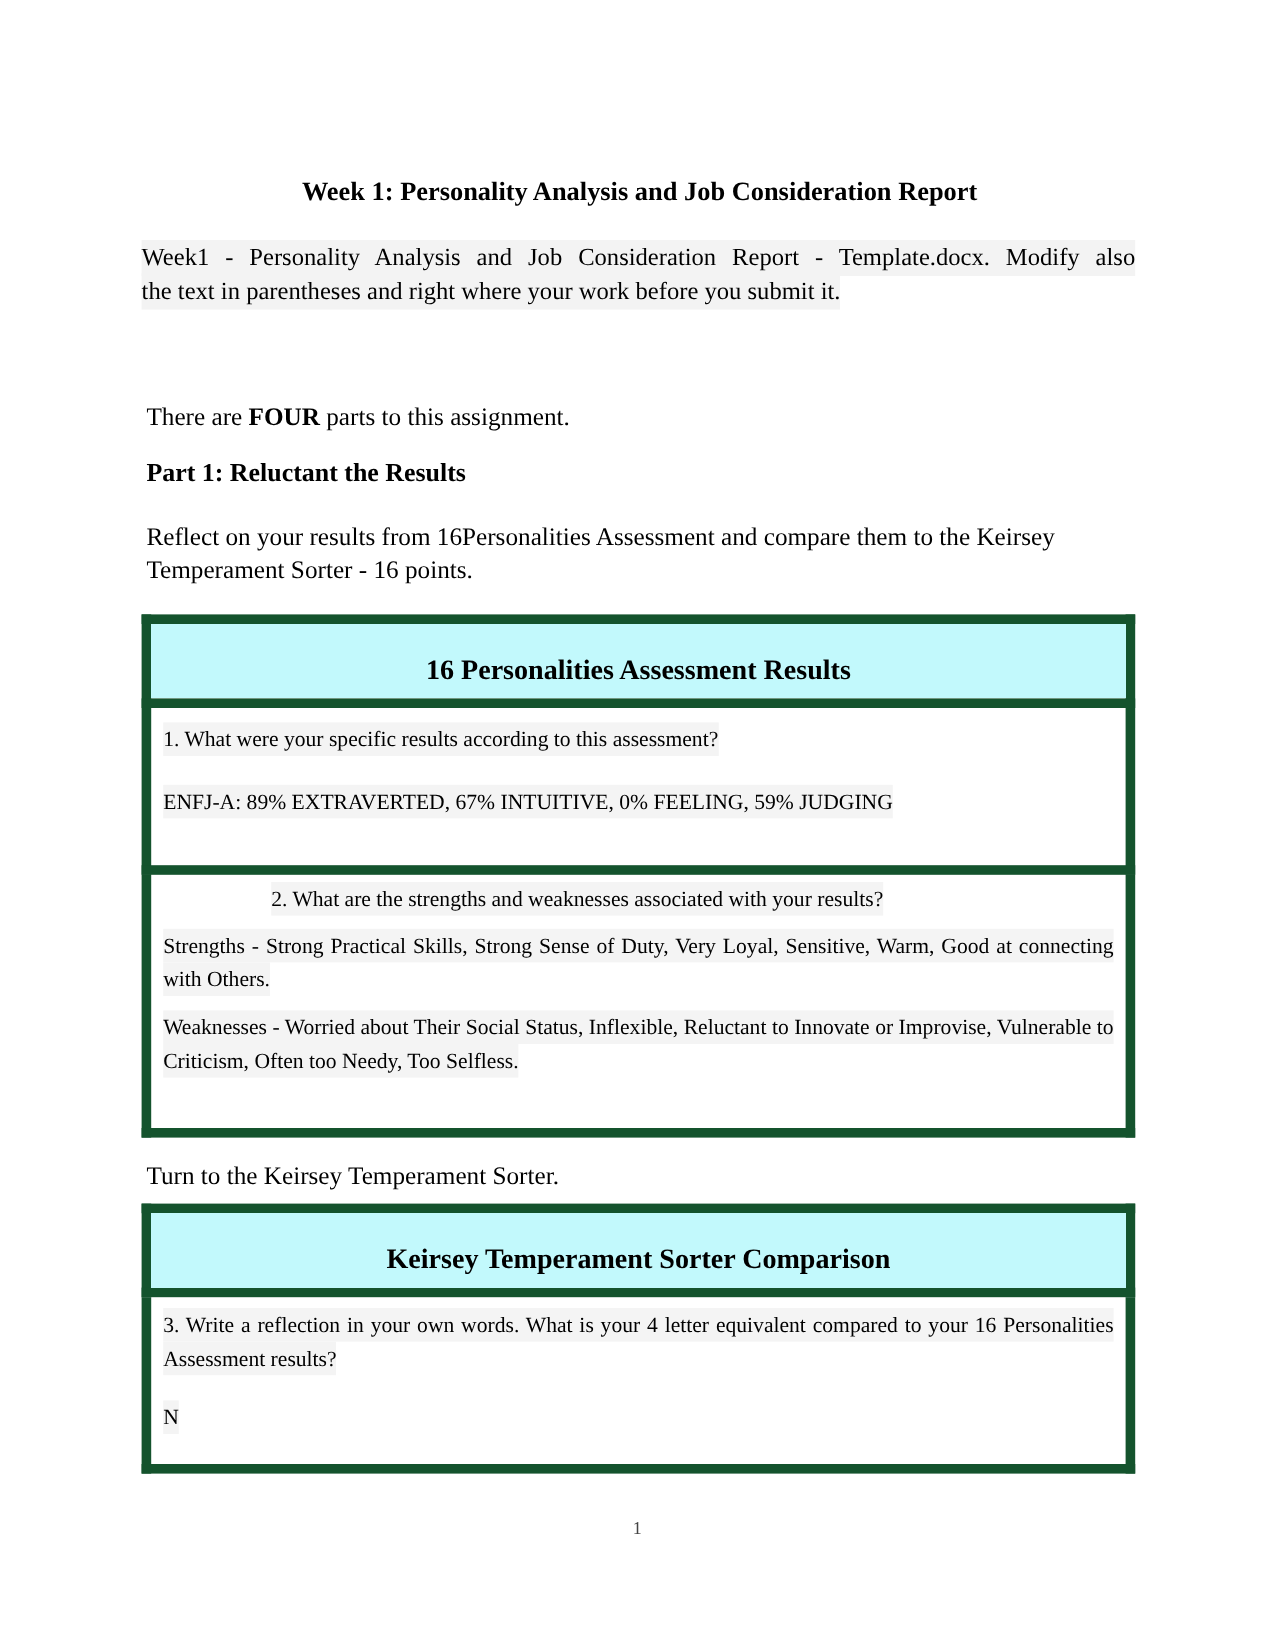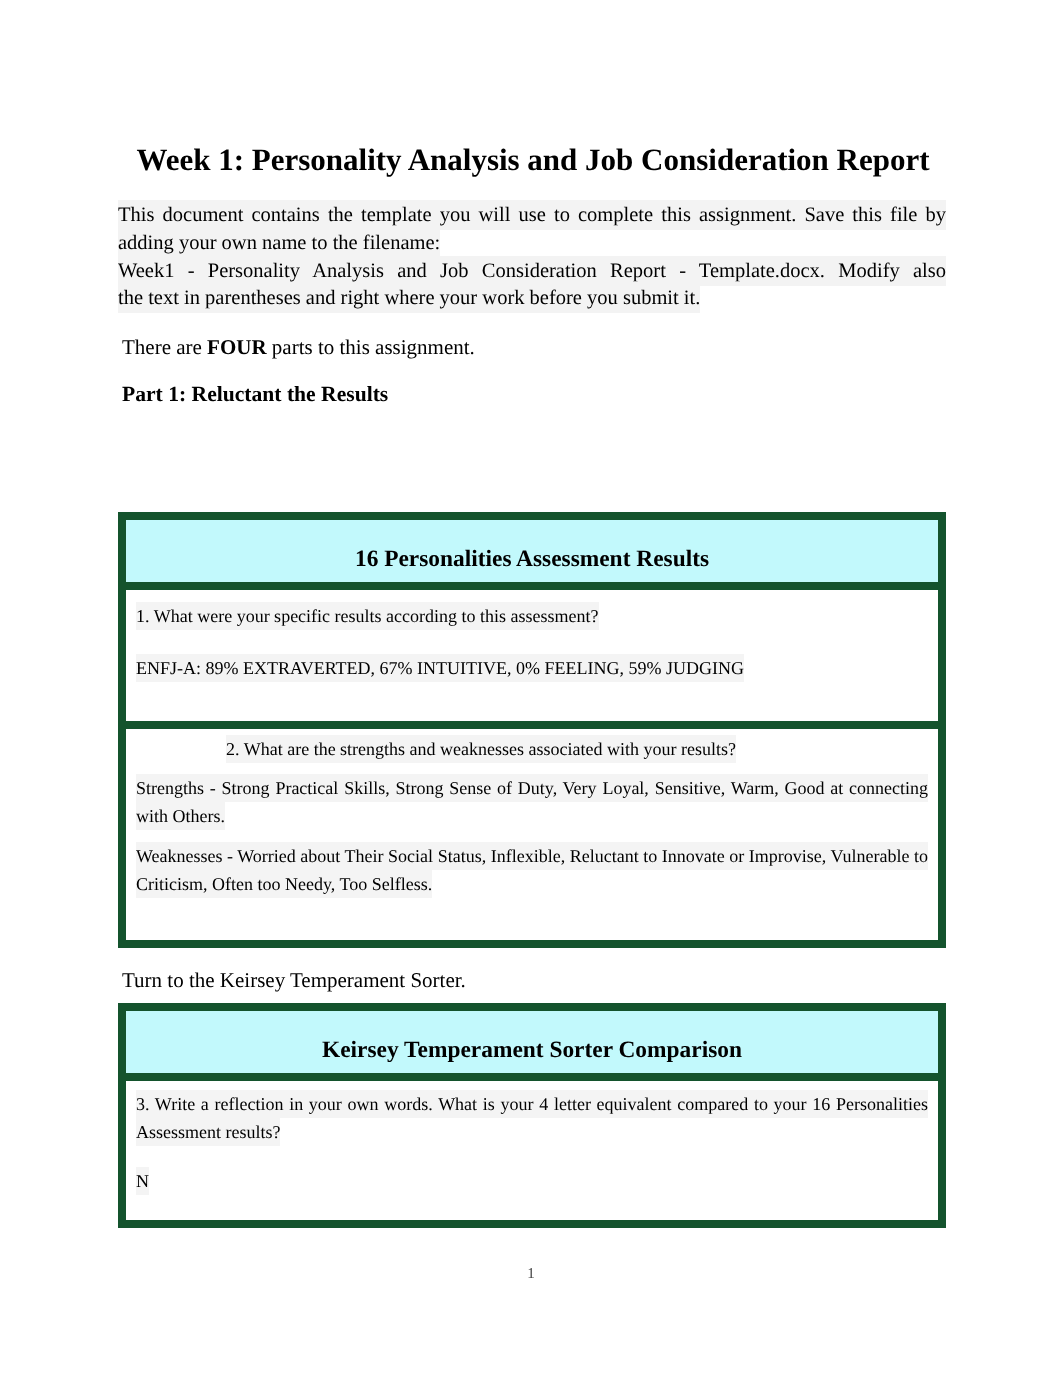--- a/index.html
+++ b/index.html
@@ -2,21 +2,21 @@
 <html><head>
 <meta charset="utf-8">
 <style>
   html,body{margin:0;padding:0;}
   body{width:1062px;height:1377px;background:#ffffff;
        font-family:"Liberation Serif",serif;color:#000;
        -webkit-font-smoothing:antialiased;text-rendering:geometricPrecision;}
   .page{position:relative;width:1062px;height:1377px;background:#fff;overflow:hidden;}
 
   .title{position:absolute;left:118px;top:144px;width:830px;text-align:center;
-         font-weight:bold;font-size:31px;line-height:31px;}
+         font-weight:bold;font-size:22px;line-height:31px;}
 
   .introbox{position:absolute;left:118px;top:202px;width:828px;}
   .introbox p{margin:0;font-size:20.5px;line-height:27.8px;text-align:justify;}
   .introbox p.jlast{text-align-last:justify;}
   .introbox p span{background:#f3f3f3;box-decoration-break:clone;
                    -webkit-box-decoration-break:clone;padding:4px 0;}
 
   .para{position:absolute;font-size:21px;line-height:27.8px;text-align:justify;}
   .bold{font-weight:bold;}
 
@@ -33,31 +33,31 @@
            font-size:15px;color:#444;}
 </style>
 </head>
 <body>
 
 <div class="page">
 
   <div class="title">Week 1: Personality Analysis and Job Consideration Report</div>
 
   <div class="introbox">
-    <p><span>This document contains the template you will use to complete this assignment. Save this file by adding your own name to the filename:</span></p>
     <p class="jlast"><span>Week1 - Personality Analysis and Job Consideration Report - Template.docx. Modify also</span></p>
     <p><span>the text in parentheses and right where your work before you submit it.</span></p>
   </div>
 
   <div class="para" style="left:122px;top:334px;width:824px;">
     <span>There are </span><span class="bold">FOUR</span><span> parts to this assignment.</span>
   </div>
 
   <div class="para bold" style="left:122px;top:381px;width:824px;font-size:21.6px;">Part 1: Reluctant the Results</div>
 
+  <div class="para" style="left:122px;top:434px;width:790px;text-align:left;">Reflect on your results from 16Personalities Assessment and compare them to the Keirsey Temperament Sorter - 16 points.</div>
 
   <table class="tbl" style="left:118px;top:512px;">
     <tbody>
         <tr>
       <td class="th-cyan"><span>16 Personalities Assessment Results</span></td>
     </tr>
     <tr>
       <td>
         <div class="cell" style="padding-top:13px;"><span class="sh">1.   What were your specific results according to this assessment?</span></div>
         <div class="cell" style="padding-top:13px;"><span class="sh">ENFJ-A: 89% EXTRAVERTED, 67% INTUITIVE, 0% FEELING, 59% JUDGING</span></div>

